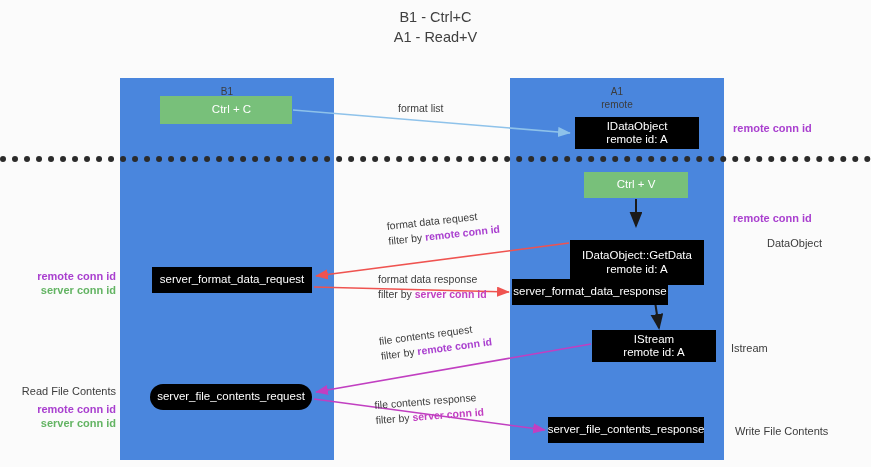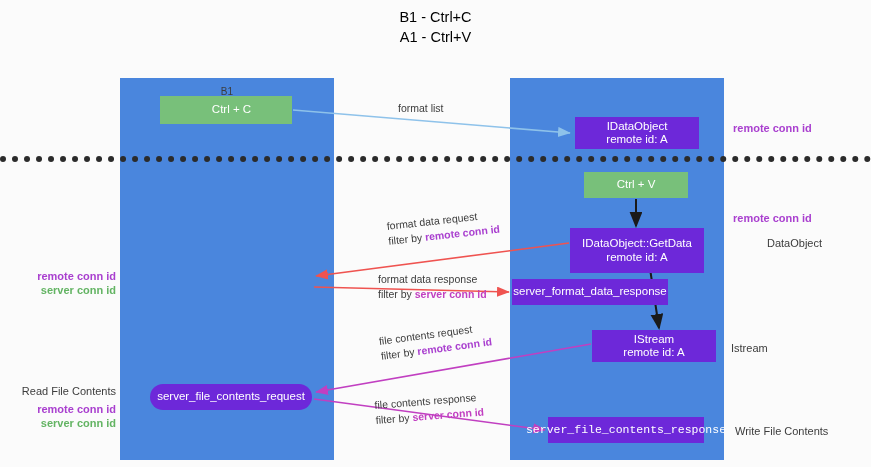--- a/index.html
+++ b/index.html
@@ -36,51 +36,51 @@
   #head-b1 { left: 147px; top: 46px; width: 160px; }
   #head-a1 { left: 537px; top: 46px; width: 160px; }
   .col-head .hl2 { display: block; }
 
   #diagram-title {
     position: absolute;
     left: 0; top: 7px;
     width: 871px;
     text-align: center;
     font-size: 14.5px;
-    color: #000000;
+    color: #404040;
     line-height: 20px;
   }
   #diagram-title span { display: block; }
 
   .node {
     position: absolute;
     box-sizing: border-box;
     display: flex;
     flex-direction: column;
     align-items: center;
     justify-content: center;
     color: #ffffff;
     font-size: 11.5px;
     line-height: 13.5px;
     text-align: center;
     z-index: 5;
   }
   .node.green  { background: #78c07a; }
-  .node.orange { background: #6d28d9; }
+  .node.orange { background: #000000; }
   .node .l2 { display: block; }
 
   #node-ctrlc  { left: 160px; top: 96px;  width: 132px; height: 28px; padding-left: 11px; }
   #node-idataobject { left: 575px; top: 117px; width: 124px; height: 32px; }
   #node-ctrlv  { left: 584px; top: 172px; width: 104px; height: 26px; }
-  #node-getdata { left: 570px; top: 228px; width: 134px; height: 45px; }
+  #node-getdata { left: 570px; top: 240px; width: 134px; height: 45px; }
   #node-sfdreq { left: 152px; top: 267px; width: 160px; height: 26px; }
   #node-sfdresp { left: 512px; top: 279px; width: 156px; height: 26px; align-items: center; }
   #node-istream { left: 592px; top: 330px; width: 124px; height: 32px; }
   #node-sfcreq { left: 150px; top: 384px; width: 162px; height: 26px; border-radius: 13px; }
-  #node-sfcresp { left: 548px; top: 417px; width: 156px; height: 26px; font-family: Liberation Mono, monospace; }
+  #node-sfcresp { left: 548px; top: 417px; width: 156px; height: 26px; }
 
   .side-label {
     position: absolute;
     font-size: 11px;
     line-height: 14px;
     color: #3c3c3c;
     z-index: 6;
   }
   .purple { color: #a93fcf; font-weight: bold; }
   .green-t { color: #63b463; font-weight: bold; }
@@ -128,26 +128,30 @@
 </head>
 <body>
 
 <div id="canvas">
 
   <div id="band-left" class="band"></div>
   <div id="band-right" class="band"></div>
 
   <div id="diagram-title">
     <span>B1 - Ctrl+C</span>
-    <span>A1 - Ctrl+V</span>
+    <span>A1 - Read+V</span>
   </div>
 
   <div id="head-b1" class="col-head">
     <span>B1</span>
     <span class="hl2">connection</span>
+  </div>
+  <div id="head-a1" class="col-head">
+    <span>A1</span>
+    <span class="hl2">remote</span>
   </div>
 
   <svg id="svg-layer">
     <defs>
       <marker id="ah-blue" markerWidth="9" markerHeight="9" refX="7.5" refY="3.2" orient="auto">
         <path d="M0,0 L8,3.2 L0,6.4 z" fill="#8ec2ea"></path>
       </marker>
       <marker id="ah-red" markerWidth="9" markerHeight="9" refX="7.5" refY="3.2" orient="auto">
         <path d="M0,0 L8,3.2 L0,6.4 z" fill="#ef5350"></path>
       </marker>
@@ -187,20 +191,23 @@
 
   <div id="node-ctrlv" class="node green">
     <span>Ctrl + V</span>
   </div>
 
   <div id="node-getdata" class="node orange">
     <span>IDataObject::GetData</span>
     <span class="l2">remote id: A</span>
   </div>
 
+  <div id="node-sfdreq" class="node orange">
+    <span>server_format_data_request</span>
+  </div>
 
   <div id="node-sfdresp" class="node orange">
     <span>server_format_data_response</span>
   </div>
 
   <div id="node-istream" class="node orange">
     <span>IStream</span>
     <span class="l2">remote id: A</span>
   </div>
 

